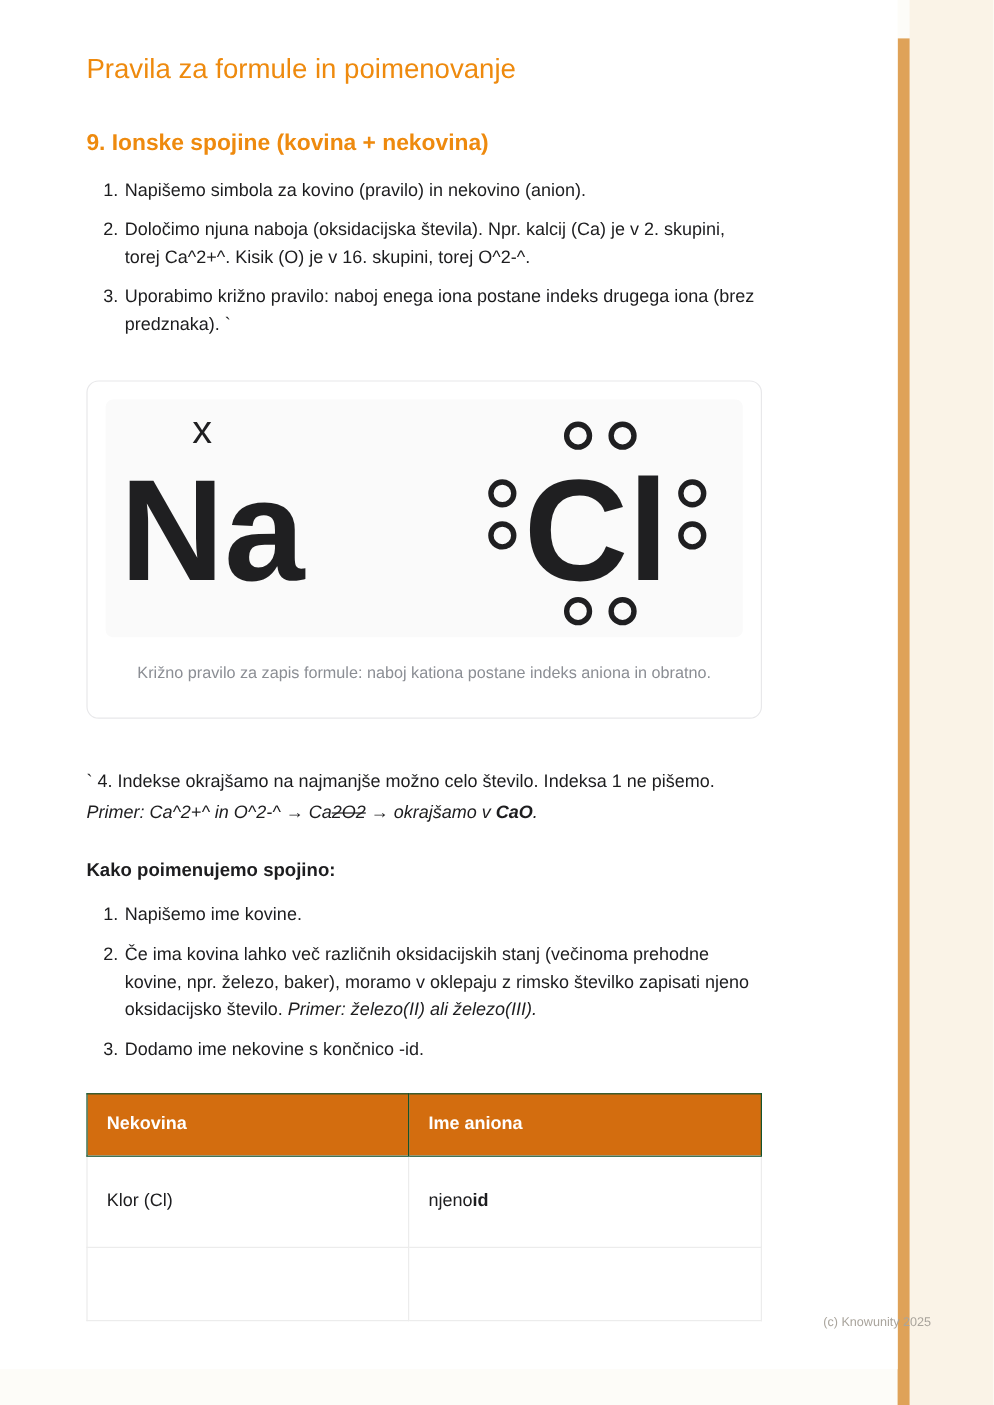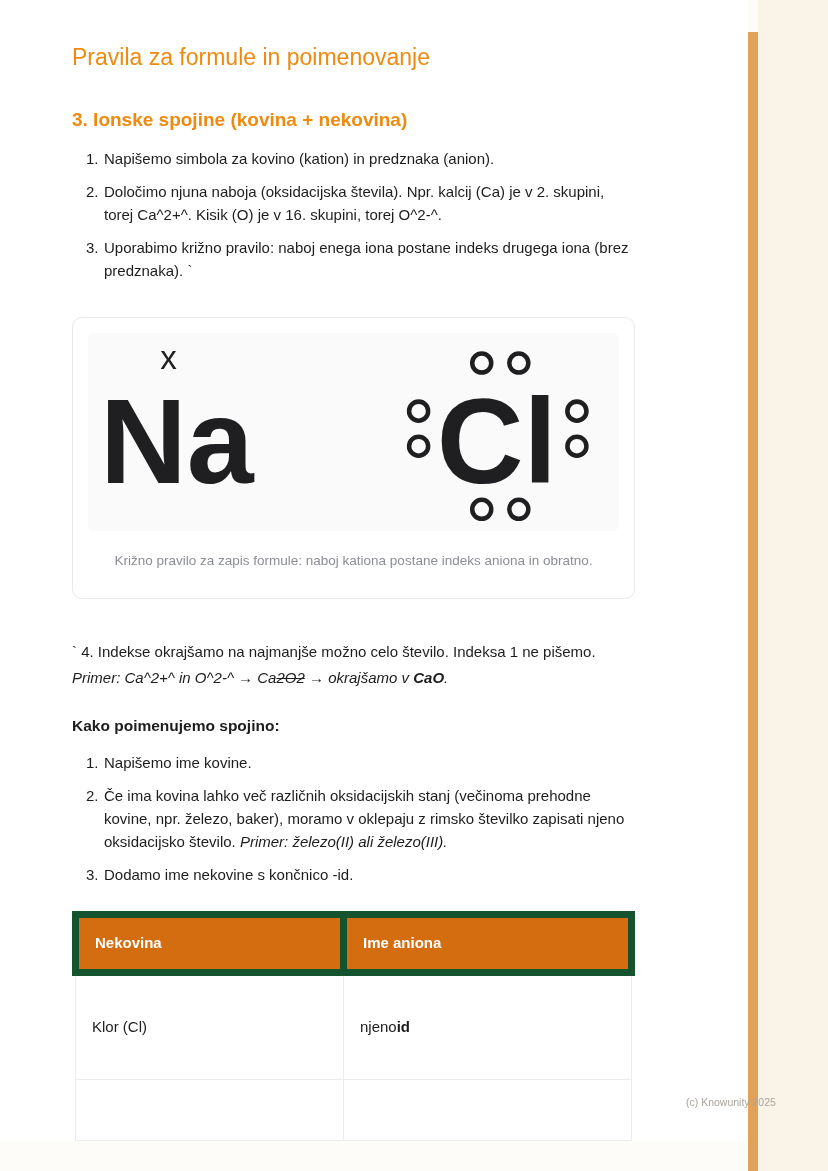--- a/index.html
+++ b/index.html
@@ -36,49 +36,49 @@
   figcaption { margin:20px auto 0; max-width:500px; text-align:center; color:#8b8e94; font-size:13.5px; line-height:1.5; }
 
   .step4 { margin:42px 0 0; }
   .example { margin:4px 0 0; font-style:italic; }
   .example b { font-weight:700; }
   .example s { text-decoration:line-through; }
 
   table.anion-table { margin-top:24px; border-collapse:collapse; width:563px; }
   .anion-table th {
     background:#d36d0f; color:#fff; text-align:left; font-size:15px; font-weight:700;
-    padding:14px 16px; border:7px solid #14532d;
+    padding:14px 16px; border:1px solid #14532d;
   }
   .anion-table th:first-child { width:268px; }
   .anion-table td {
-    border:1px solid #ececec; background:#fff; padding:40px 16px; font-size:15px; vertical-align:top;
+    border:1px solid #ececec; background:#fff; padding:26px 16px; font-size:15px; vertical-align:top;
   }
   .anion-table td b { font-weight:700; }
   .partial-row td { padding:30px 16px; }
 
   .watermark { position:absolute; left:686px; top:1096px; font-size:10.5px; color:#a9a49c; z-index:5; }
 </style>
 </head>
 <body>
 
 <div class="cream-band"></div>
 <div class="scroll-stripe"></div>
 
 <div class="page">
   <div class="content">
 
     <h1 class="title">Pravila za formule in poimenovanje</h1>
 
-    <h2 class="section">3. Ionske spojine (kovina + nekovina)</h2>
+    <h2 class="section">9. Ionske spojine (kovina + nekovina)</h2>
 
 
     <div class="steps">
       <div class="step">
         <span class="num">1.</span>
-        <span class="sbody">Napišemo simbola za kovino (kation) in predznaka (anion).</span>
+        <span class="sbody">Napišemo simbola za kovino (pravilo) in nekovino (anion).</span>
       </div>
       <div class="step">
         <span class="num">2.</span>
         <span class="sbody">Določimo njuna naboja (oksidacijska števila). Npr. kalcij (Ca) je v 2. skupini, torej Ca^2+^. Kisik (O) je v 16. skupini, torej O^2-^.</span>
       </div>
       <div class="step">
         <span class="num">3.</span>
         <span class="sbody"><span>Uporabimo </span><b>križno pravilo</b><span>: naboj enega iona postane indeks drugega iona (brez predznaka). `</span></span>
       </div>
     </div>

